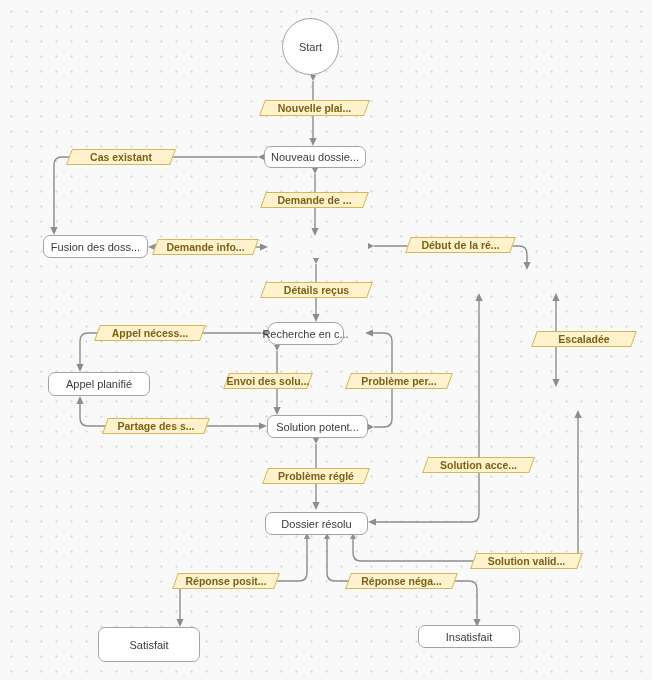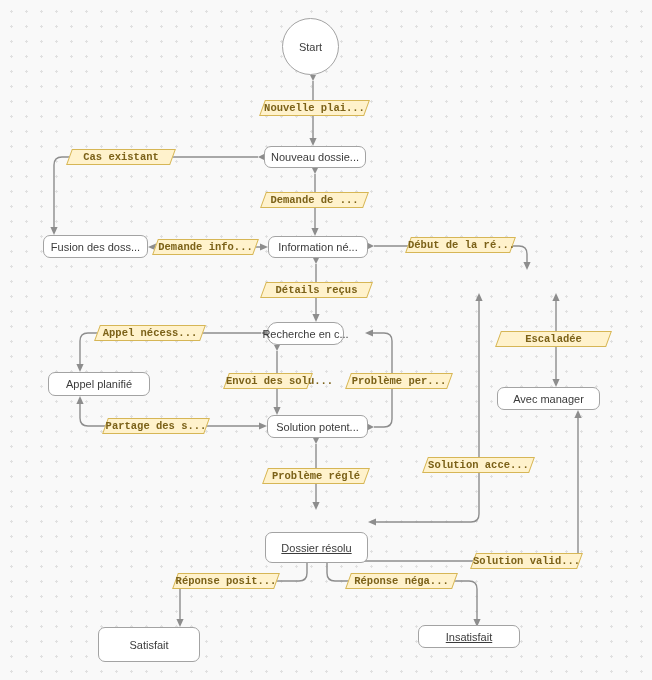--- a/index.html
+++ b/index.html
@@ -18,21 +18,21 @@
   .edges path.line{stroke:#8d8d8d;stroke-width:1.4;fill:none;}
   .edges path.arrow{fill:#8d8d8d;stroke:none;}
   .node{
     position:absolute;z-index:3;
     background:#ffffff;border:1.3px solid #a3a3a3;border-radius:7px;
     display:flex;align-items:center;justify-content:center;
     font-size:11px;color:#3b3b3b;white-space:nowrap;
     box-sizing:border-box;
   }
   .node.circle{border-radius:50%;}
-  .plabel{position:absolute;z-index:2;height:16px;font-family:Liberation Mono, monospace;}
+  .plabel{position:absolute;z-index:2;height:16px;}
   .plabel .bg{
     position:absolute;left:0;top:0;right:0;bottom:0;
     background:#fff2cc;border:1.1px solid #d6b656;
     transform:skewX(-20deg);box-sizing:border-box;
   }
   .plabel .txt{
     position:relative;display:block;width:100%;text-align:center;
     font-size:10.5px;font-weight:700;color:#7b6118;line-height:16px;
     white-space:nowrap;
   }
@@ -92,28 +92,26 @@
     <path class="arrow" d="M368,424 V430 L374,427 Z"></path>
     <path class="arrow" d="M313,438 H319 L316,444 Z"></path>
     <path class="arrow" d="M304,539 H310 L307,533 Z"></path>
     <path class="arrow" d="M324,539 H330 L327,533 Z"></path>
     <path class="arrow" d="M350,539 H356 L353,533 Z"></path>
   </svg>
 
   <div class="node circle" style="left:282px;top:18px;width:57px;height:57px;">Start</div>
   <div class="node" style="left:264px;top:146px;width:102px;height:22px;">Nouveau dossie...</div>
   <div class="node" style="left:43px;top:235px;width:105px;height:23px;text-align:center;">Fusion des doss...</div>
-  <div class="node" style="left:268px;top:236px;width:100px;height:22px;">Information né...</div>
   <div class="node" style="left:267px;top:322px;width:77px;height:23px;border-radius:10px;">Recherche en c...</div>
   <div class="node" style="left:48px;top:372px;width:102px;height:24px;">Appel planifié</div>
-  <div class="node" style="left:497px;top:387px;width:103px;height:23px;">Avec manager</div>
   <div class="node" style="left:267px;top:415px;width:101px;height:23px;">Solution potent...</div>
-  <div class="node" style="left:265px;top:532px;width:103px;height:31px;text-decoration:underline;">Dossier résolu</div>
+  <div class="node" style="left:265px;top:512px;width:103px;height:23px;">Dossier résolu</div>
   <div class="node" style="left:98px;top:627px;width:102px;height:35px;">Satisfait</div>
-  <div class="node" style="left:418px;top:625px;width:102px;height:23px;text-decoration:underline;">Insatisfait</div>
+  <div class="node" style="left:418px;top:625px;width:102px;height:23px;">Insatisfait</div>
 
   <div class="plabel" style="left:262px;top:100px;width:105px;">
       <span class="bg"></span>
       <span class="txt">Nouvelle plai...</span>
     </div>
   <div class="plabel" style="left:69px;top:149px;width:104px;">
       <span class="bg"></span>
       <span class="txt">Cas existant</span>
     </div>
   <div class="plabel" style="left:263px;top:192px;width:103px;">
@@ -137,21 +135,21 @@
       <span class="txt">Appel nécess...</span>
     </div>
   <div class="plabel" style="left:226px;top:373px;width:84px;">
       <span class="bg"></span>
       <span class="txt">Envoi des solu...</span>
     </div>
   <div class="plabel" style="left:348px;top:373px;width:102px;">
       <span class="bg"></span>
       <span class="txt">Problème per...</span>
     </div>
-  <div class="plabel" style="left:498px;top:331px;width:111px;border-radius:6px;">
+  <div class="plabel" style="left:534px;top:331px;width:100px;border-radius:6px;">
       <span class="bg"></span>
       <span class="txt">Escaladée</span>
     </div>
   <div class="plabel" style="left:105px;top:418px;width:102px;">
       <span class="bg"></span>
       <span class="txt">Partage des s...</span>
     </div>
   <div class="plabel" style="left:265px;top:468px;width:102px;">
       <span class="bg"></span>
       <span class="txt">Problème réglé</span>

